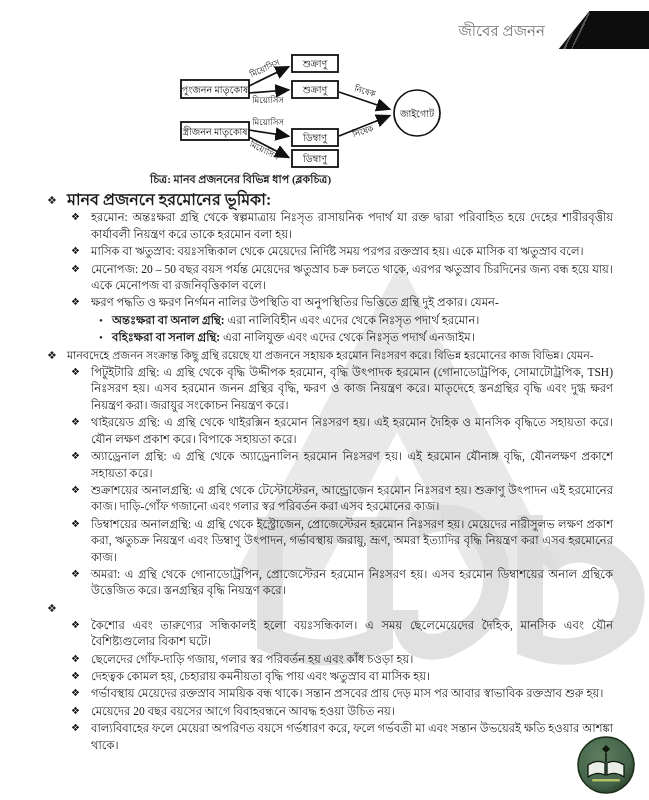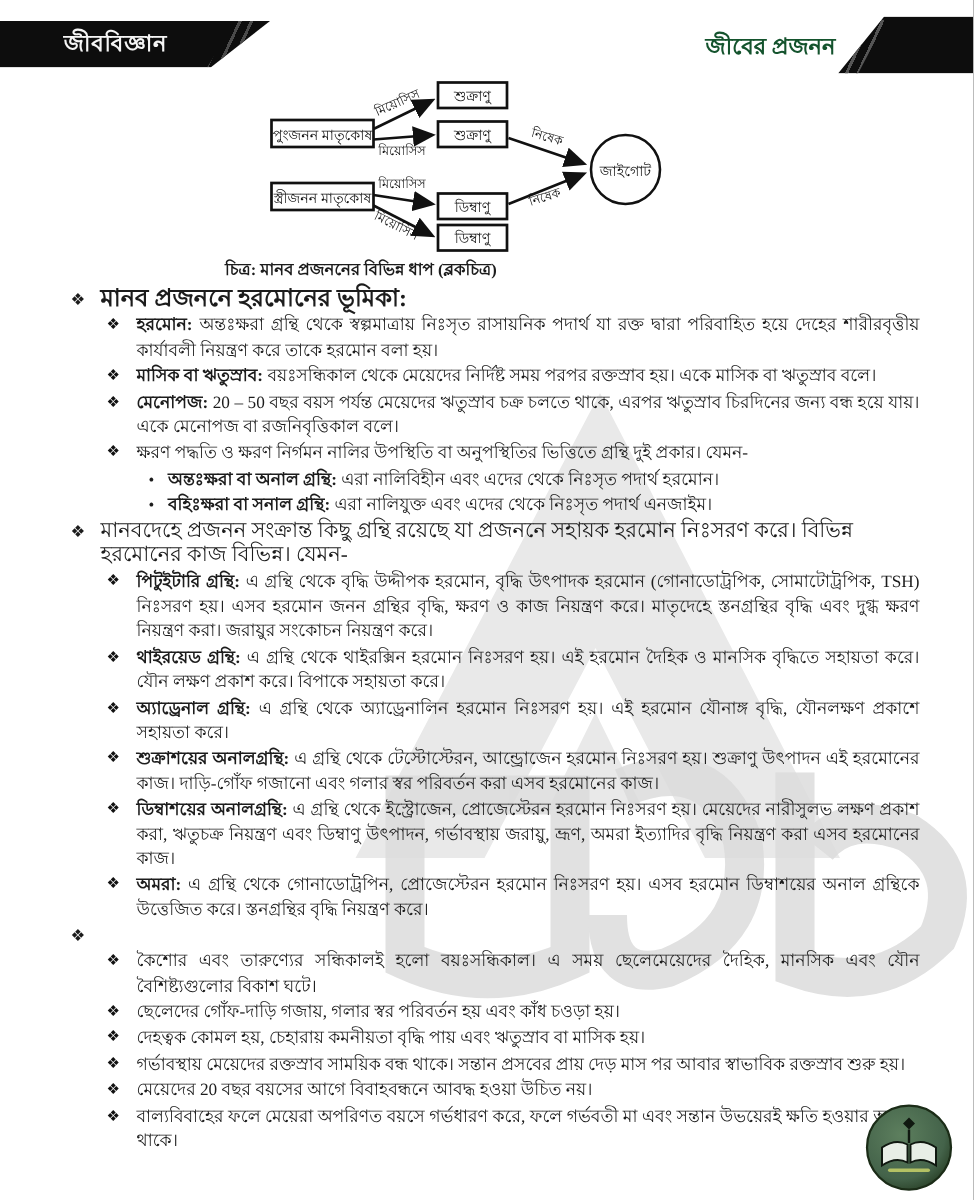--- a/index.html
+++ b/index.html
@@ -24,45 +24,45 @@
   .banner-right{
     position:absolute;right:0;top:11px;width:96px;height:38px;background:#0d0d0d;
     clip-path:polygon(38% 0,100% 0,100% 100%,6% 100%);
   }
   .banner-right:after{
     content:"";position:absolute;left:6px;top:2px;width:40px;height:100%;
     background:repeating-linear-gradient(115deg,transparent 0 5px,#555 5px 7px);
     clip-path:polygon(40% 0,80% 0,30% 100%,0 100%);
   }
   .right-title{
-    position:absolute;right:92px;top:19px;font-weight:bold;font-size:15px;color:#14532d;
+    position:absolute;right:104px;top:19px;font-weight:normal;font-size:15px;color:#737373;
   }
   
   .wm{position:absolute;z-index:0;pointer-events:none;}
   
   .diagram{position:absolute;left:148px;top:52px;z-index:1;}
   .diagram svg text{font-family:"Liberation Serif","DejaVu Serif",serif;fill:#111;}
   .diagram-caption{
     position:absolute;left:150px;top:171px;width:330px;text-align:left;
     font-size:11px;font-weight:600;z-index:1;
   }
   
   .content{
     position:absolute;left:0;top:191px;width:649px;box-sizing:border-box;
     padding:0 36px 0 47px;z-index:1;font-size:11.5px;line-height:16.4px;
   }
   .sec-head{display:flex;gap:8px;margin:1px 0 1px;}
   .sec-head .bul{flex:0 0 12px;font-size:11px;line-height:16px;}
   .sec-head .ht{font-weight:bold;font-size:16px;}
-  .sec-head .ht.normal{font-weight:normal;font-size:14px;}
+  .sec-head .ht.normal{font-weight:normal;font-size:11px;}
   .sec-head .ht.italic{font-style:italic;}
   .item{display:flex;margin:0 0 1px 24px;}
   .item .bul{flex:0 0 20px;font-size:10px;line-height:16.4px;color:#111;}
   .item .it{flex:1;text-align:justify;}
-  .item .it b{font-weight:bold;margin-top:14px;}
+  .item .it b{font-weight:normal;margin-top:14px;}
   .subitem{display:flex;margin:0 0 1px 52px;}
   .subitem .bul{flex:0 0 13px;font-size:11px;}
   .subitem .it{flex:1;text-align:justify;}
   
   .logo{position:absolute;left:576px;top:735px;width:60px;height:60px;z-index:1;}
 </style>
 </head>
 <body>
 
 <div class="page">
@@ -72,23 +72,20 @@
   </svg>
 
   <svg class="wm" style="left:230px;top:470px;" width="419" height="210" viewBox="0 0 419 210">
     <g fill="none" stroke="#dcdcdc" stroke-width="26" opacity="0.85">
       <path d="M40,60 L150,60 L150,170 Q95,195 40,170 Z"></path>
       <path d="M185,55 Q245,30 265,90 Q275,150 215,175 Q175,185 175,140"></path>
       <path d="M300,45 L300,175 Q355,195 395,155 Q415,110 375,85 Q335,70 315,95"></path>
     </g>
   </svg>
 
-  <div class="banner-left">
-    <span class="t">জীববিজ্ঞান</span>
-  </div>
   <div class="banner-right"></div>
   <div class="right-title">জীবের প্রজনন</div>
 
   <div class="diagram">
     <svg width="330" height="122" viewBox="0 0 330 122">
       <defs>
         <marker id="ah" markerWidth="9" markerHeight="8" refX="7.5" refY="4" orient="auto">
           <path d="M0,0 L9,4 L0,8 Z" fill="#111"></path>
         </marker>
       </defs>

